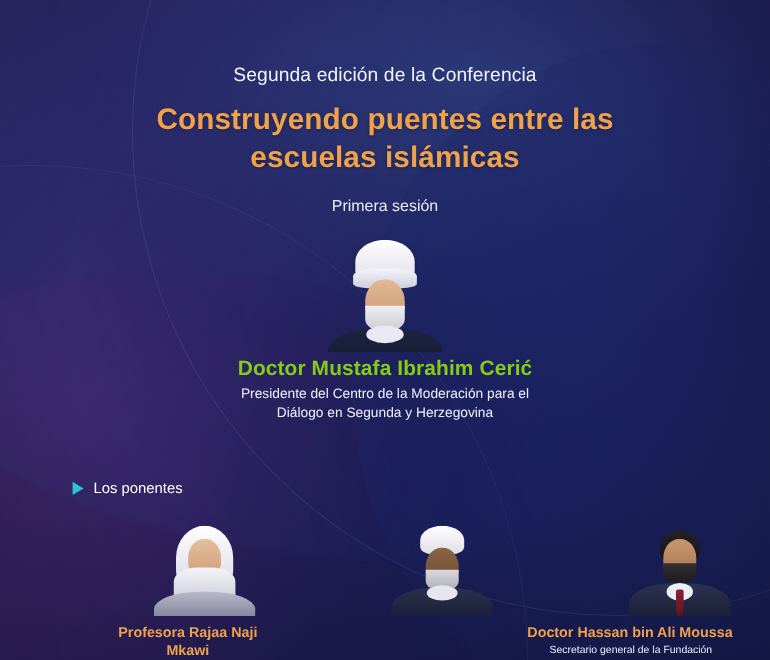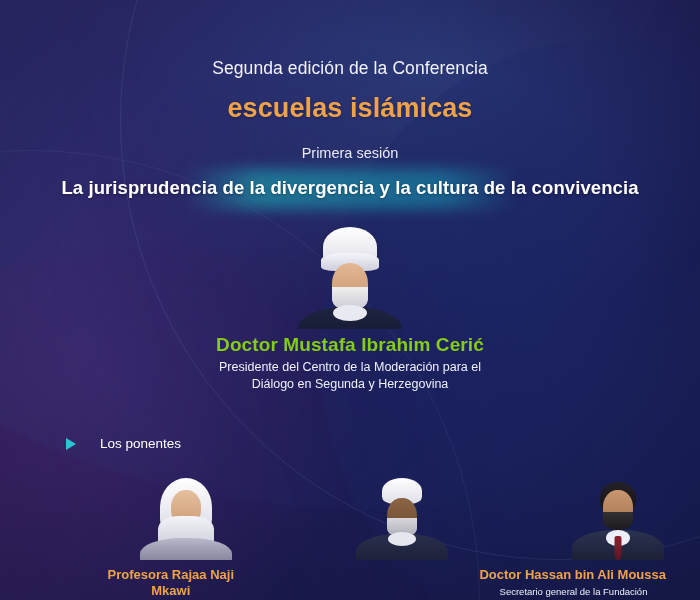--- a/index.html
+++ b/index.html
@@ -142,21 +142,21 @@
     font-size: 12.5px;
     color: #eef0fa;
     line-height: 1.38;
     max-width: 330px;
   }
 
   
   .speakers-head {
     position: absolute;
     left: 66px; top: 436px;
-    display: flex; align-items: center; gap: 24px;
+    display: flex; align-items: center; gap: 9px;
   }
   .tri {
     width: 0; height: 0;
     border-left: 10px solid #2fc4d4;
     border-top: 6.5px solid transparent;
     border-bottom: 6.5px solid transparent;
   }
   .speakers-head .lbl {
     font-size: 13.5px;
     color: #ffffff;
@@ -225,29 +225,27 @@
   <div id="arcline2"></div>
   <div id="vignette"></div>
 </div>
 
 <div id="content">
 
   <div class="kicker">Segunda edición de la Conferencia</div>
 
   <div>
     <div class="main-title">
+      <div>Construyendo puentes entre las</div>
       <div>escuelas islámicas</div>
     </div>
   </div>
 
   <div class="session">Primera sesión</div>
 
-  <div class="session-title-wrap">
-    <div class="session-title">La jurisprudencia de la divergencia y la cultura de la convivencia</div>
-  </div>
 
   <div class="chair">
     <div class="chair-photo">
 
       <div class="p-turban" style="top:0; width:54px; height:40px; background:linear-gradient(180deg,#ffffff,#dcdce6); box-shadow:0 2px 5px rgba(0,0,0,.3);"></div>
       <div class="p-turban" style="top:26px; width:58px; height:18px; background:linear-gradient(180deg,#f4f4fa,#cfcfdd); border-radius:40% 40% 24% 24%;"></div>
 
       <div class="p-head" style="top:36px; width:36px; height:42px; background:linear-gradient(180deg,#e3b894,#c79670);"></div>
 
       <div class="p-beard" style="top:60px; width:36px; height:24px; background:linear-gradient(180deg,#efefef,#c9c9d2);"></div>

